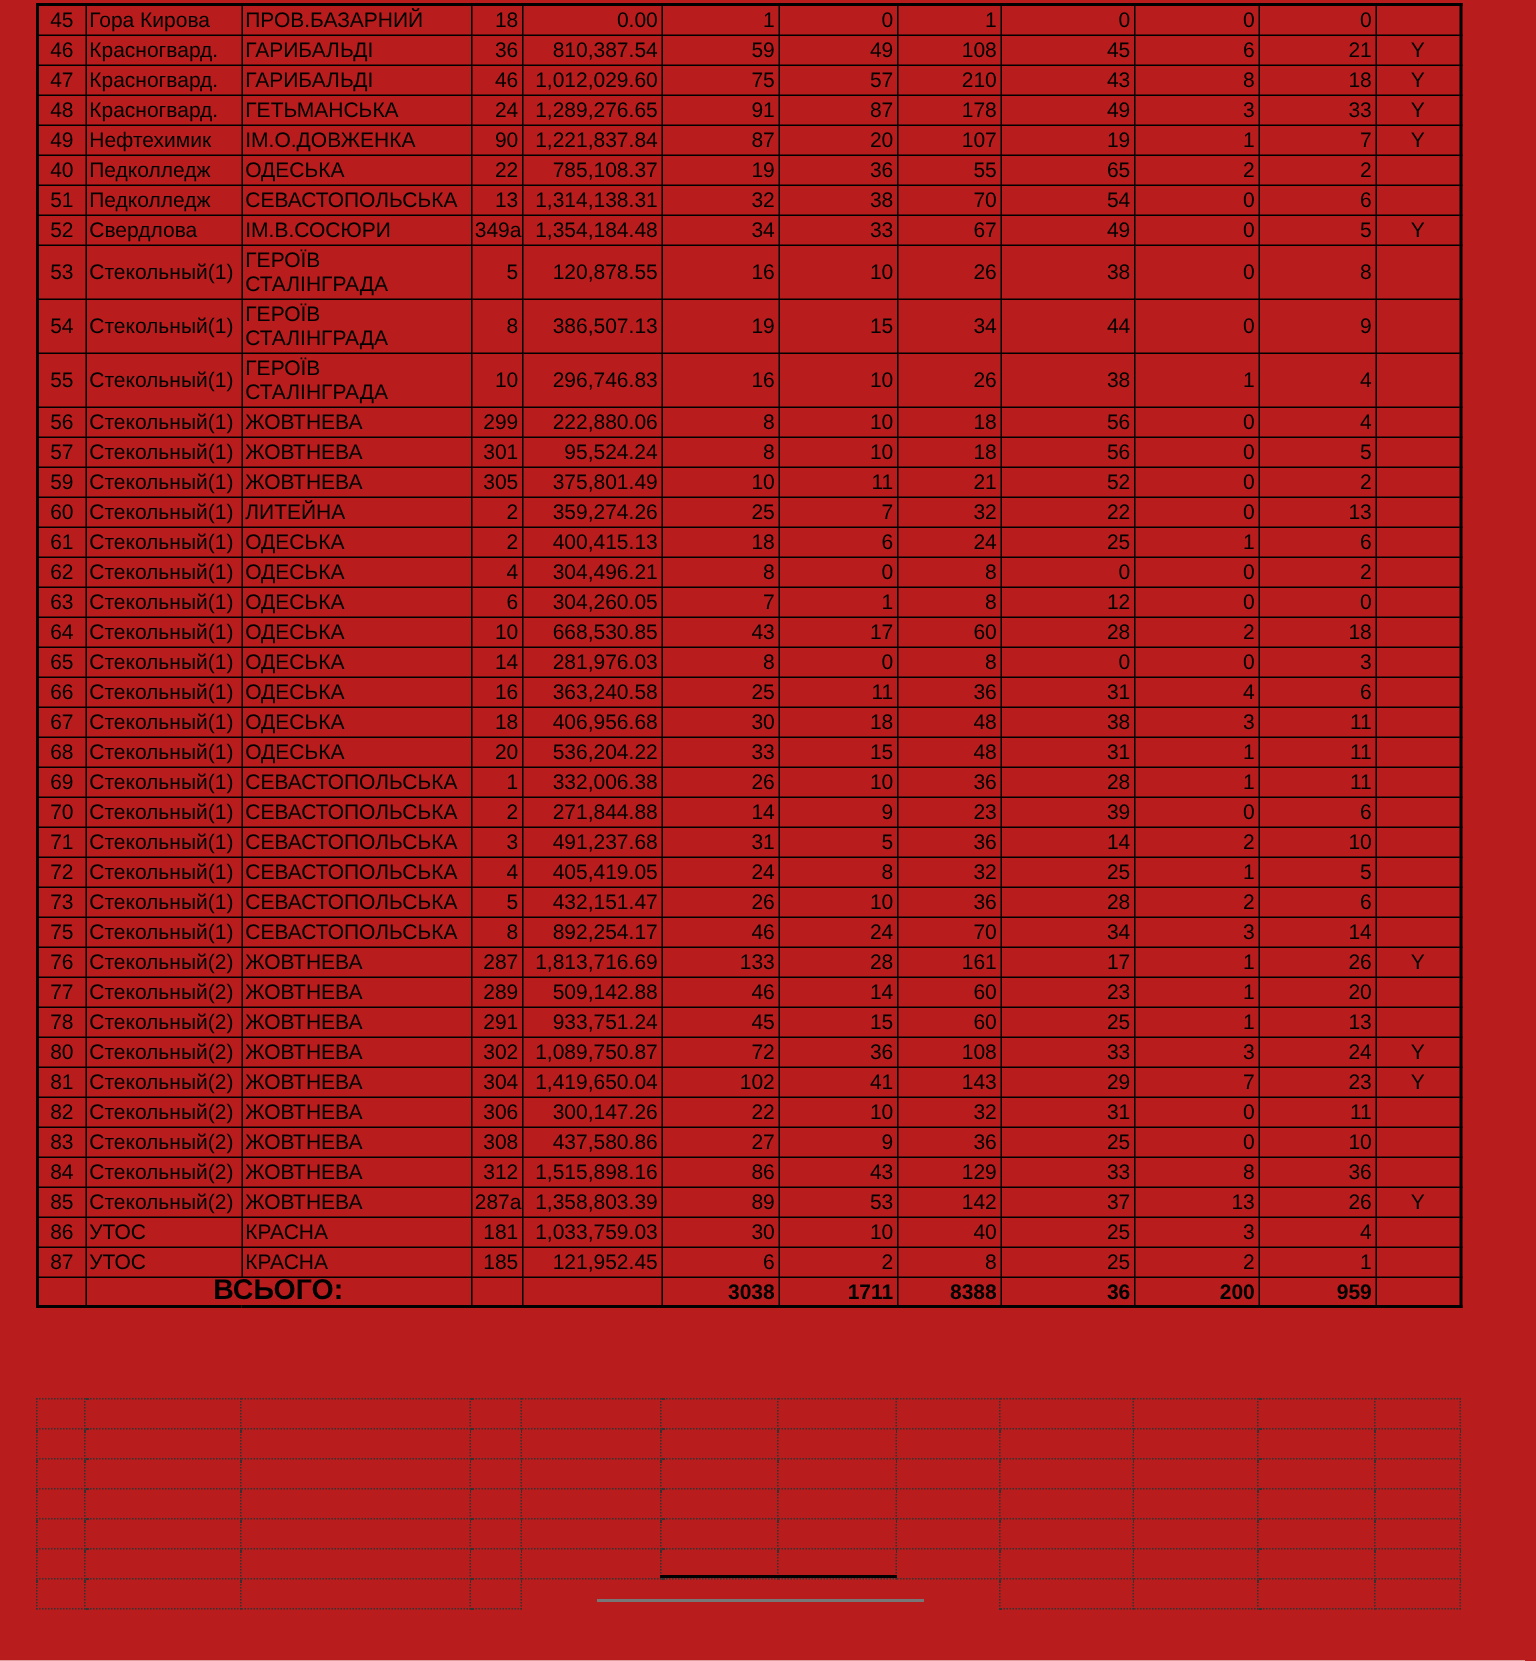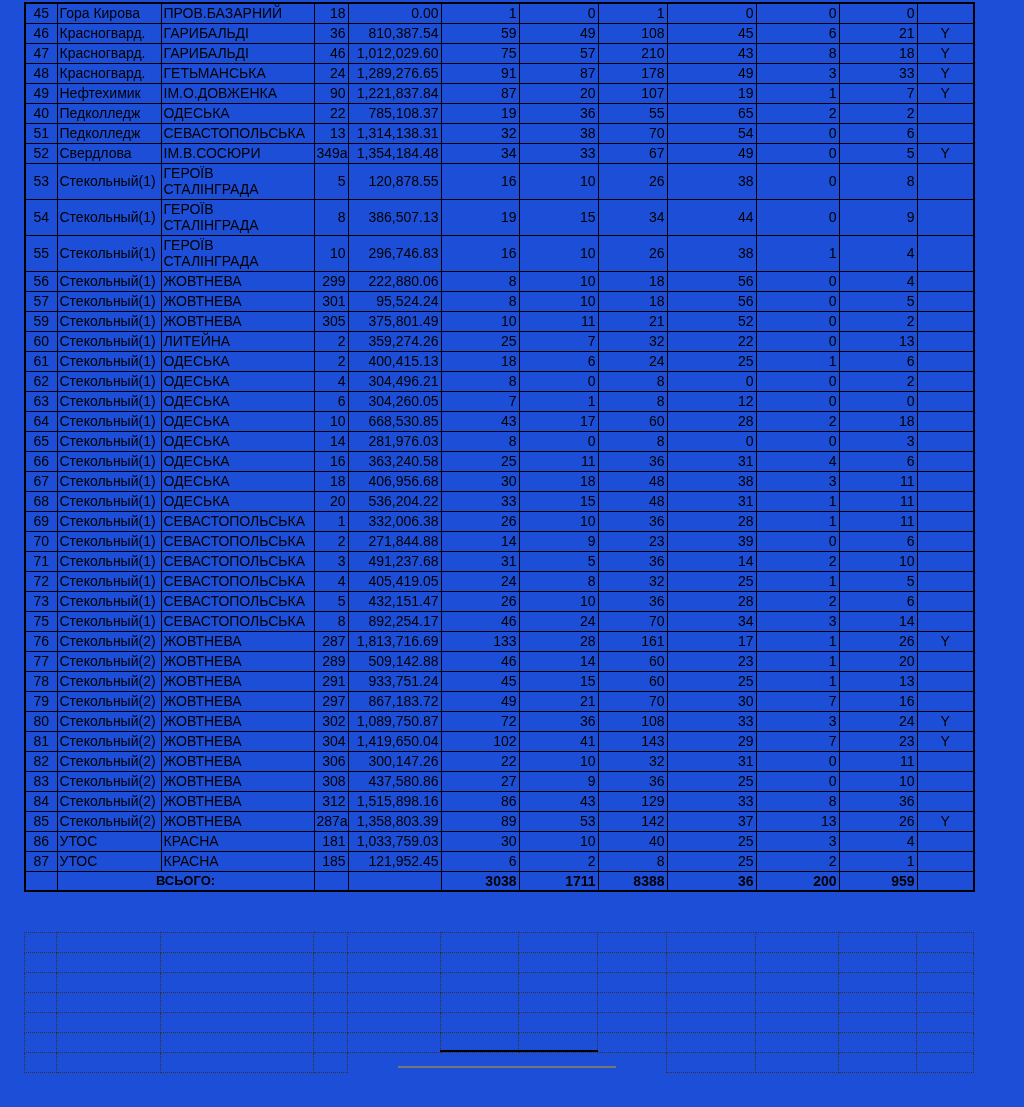--- a/index.html
+++ b/index.html
@@ -1,17 +1,17 @@
 <!DOCTYPE html>
 <html><head>
 <meta charset="utf-8">
 <style>
   html,body{margin:0;padding:0;background:#ffffff;}
   body{width:1024px;height:1107px;font-family:"Liberation Sans",sans-serif;color:#000;}
-  .sheet{position:relative;width:1024px;height:1107px;overflow:hidden;background:#1d4ed8;}
+  .sheet{position:relative;width:1024px;height:1107px;overflow:hidden;background:#b91c1c;}
 
   table.grid{border-collapse:collapse;table-layout:fixed;position:absolute;}
 
   
   table.main{left:24px;top:2px;width:949px;border:2px solid #000;}
   table.main td{
     border:1.5px solid #000;
     padding:0 2px;
     font-size:14px;
     line-height:16px;
@@ -21,21 +21,21 @@
     vertical-align:middle;
   }
   table.main tr{height:20px;}
   table.main tr.tall{height:36px;}
   table.main tr.tall td.c-street{white-space:normal;}
   td.c-num{text-align:center;}
   td.c-left{text-align:left;padding:0 1px;}
   td.c-right{text-align:right;}
   td.c-flag{text-align:center;}
   tr.total td{font-weight:bold;}
-  tr.total td.c-label{text-align:center;font-size:13px;}
+  tr.total td.c-label{text-align:center;font-size:19px;}
 
   
   table.ghost{left:24px;top:932px;width:949px;}
   table.ghost td{border:1px dotted #333;height:18px;padding:0;}
   table.ghost tr{height:20px;}
   table.ghost td.ghost-hide{border:none;}
 
   .break-line{position:absolute;left:440px;top:1050px;width:158px;height:2px;background:#000;}
   .sig-line{position:absolute;left:398px;top:1066px;width:218px;height:2px;background:#777;}
 </style>
@@ -502,34 +502,20 @@
           <td class="c-right">933,751.24</td>
           <td class="c-right">45</td>
           <td class="c-right">15</td>
           <td class="c-right">60</td>
           <td class="c-right">25</td>
           <td class="c-right">1</td>
           <td class="c-right">13</td>
           <td class="c-flag"></td>
         </tr>
         <tr>
-          <td class="c-num">79</td>
-          <td class="c-left">Стекольный(2)</td>
-          <td class="c-left c-street">ЖОВТНЕВА</td>
-          <td class="c-right">297</td>
-          <td class="c-right">867,183.72</td>
-          <td class="c-right">49</td>
-          <td class="c-right">21</td>
-          <td class="c-right">70</td>
-          <td class="c-right">30</td>
-          <td class="c-right">7</td>
-          <td class="c-right">16</td>
-          <td class="c-flag"></td>
-        </tr>
-        <tr>
           <td class="c-num">80</td>
           <td class="c-left">Стекольный(2)</td>
           <td class="c-left c-street">ЖОВТНЕВА</td>
           <td class="c-right">302</td>
           <td class="c-right">1,089,750.87</td>
           <td class="c-right">72</td>
           <td class="c-right">36</td>
           <td class="c-right">108</td>
           <td class="c-right">33</td>
           <td class="c-right">3</td>

